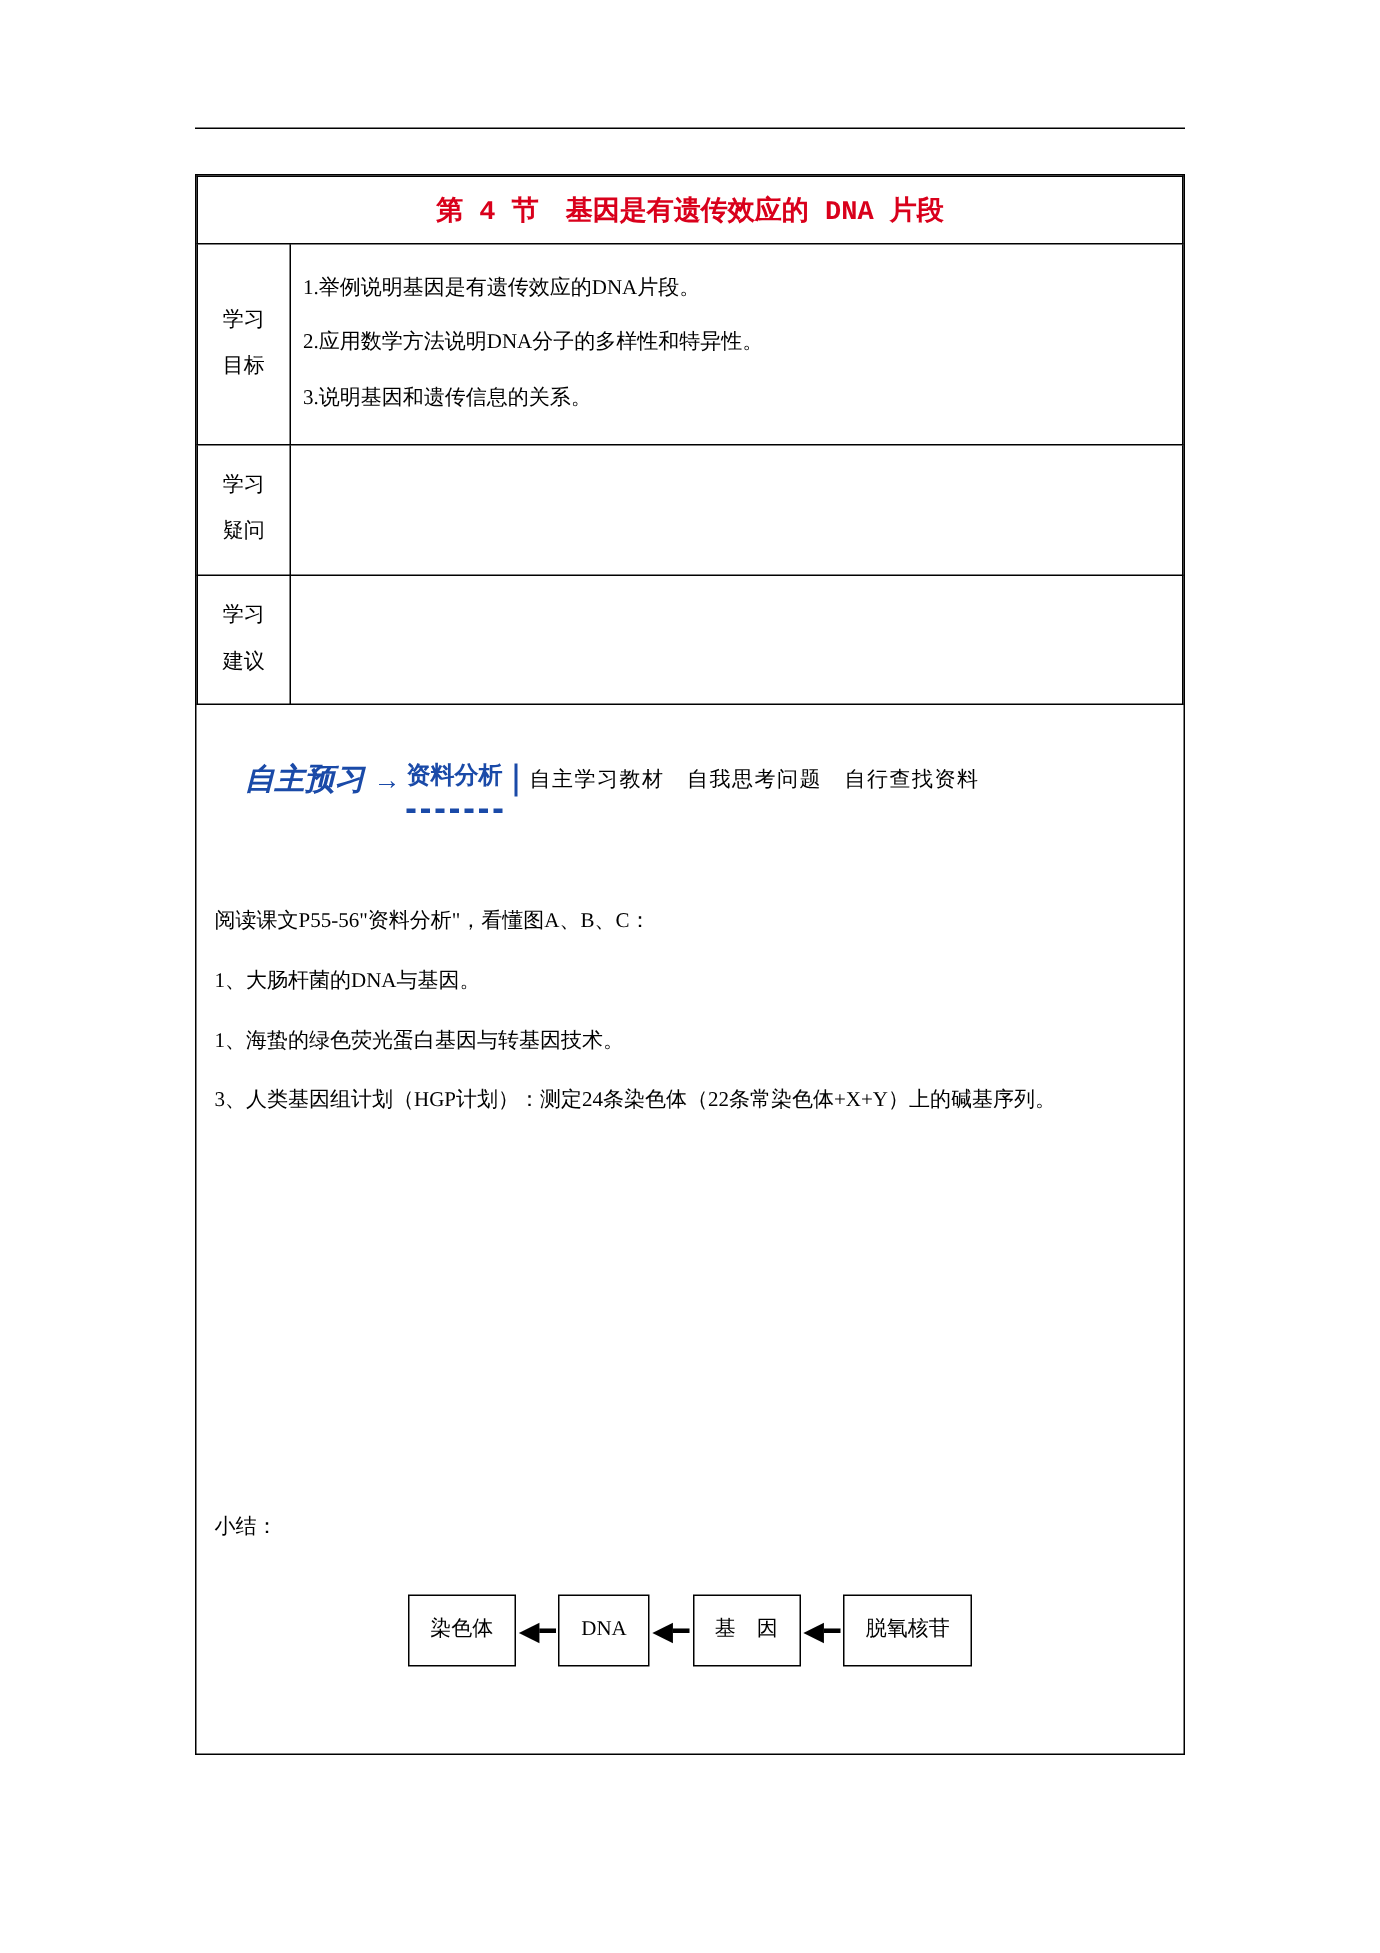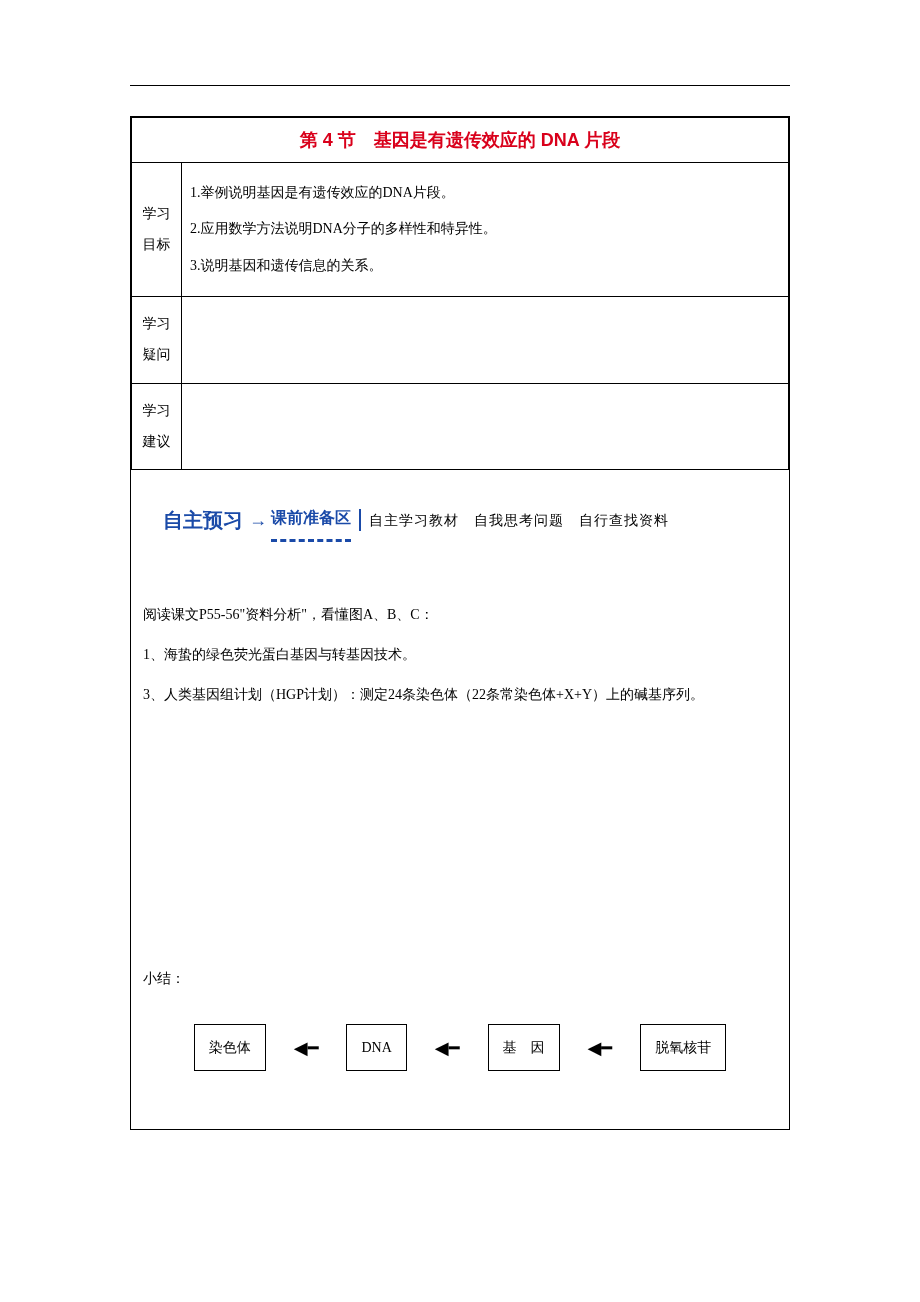--- a/index.html
+++ b/index.html
@@ -28,27 +28,27 @@
     }
     .main-table {
       border-collapse: collapse;
       width: 100%;
     }
     .title-cell {
       border: 1px solid #000;
       text-align: center;
       padding: 10px 0;
       font-size: 18px;
-      font-family: Liberation Sans, sans-serif;
+      font-family: Liberation Mono, monospace;
       font-weight: bold;
       color: #d9001b;
     }
     .label-cell {
       border: 1px solid #000;
-      width: 50px;
+      width: 62px;
       text-align: center;
       padding: 12px 0;
       font-size: 14px;
       line-height: 2.2;
       vertical-align: middle;
     }
     .content-cell {
       border: 1px solid #000;
       padding: 12px 8px;
       font-size: 14px;
@@ -68,20 +68,21 @@
     .section-banner {
       display: flex;
       align-items: center;
       margin: 8px 0 20px 20px;
     }
     .banner-label {
       font-family: "STXingkai", "华文行楷", cursive;
       font-size: 20px;
       color: #1a4aa8;
       font-weight: bold;
+      font-style: italic;
       margin-right: 2px;
     }
     .arrow-sep {
       font-size: 18px;
       color: #1a4aa8;
       margin: 0 4px;
     }
     .banner-mid {
       font-family: "SimHei", "黑体", sans-serif;
       font-weight: bold;
@@ -112,21 +113,21 @@
       height: 245px;
     }
     .summary-label {
       margin-bottom: 18px;
       display: inline-block;
     }
     .diagram-row {
       display: flex;
       align-items: center;
       justify-content: center;
-      gap: 28px;
+      gap: 2px;
       margin: 10px 0 40px 0;
     }
     .box {
       border: 1px solid #000;
       padding: 6px 14px;
       font-size: 14px;
       white-space: nowrap;
     }
     .arrow-left {
       font-size: 18px;
@@ -162,29 +163,30 @@
         <td class="empty-cell"></td>
       </tr>
     </tbody>
       </table>
 
     <div class="body-content">
 
       <div class="section-banner">
         <span class="banner-label">自主预习</span>
         <span class="arrow-sep">→</span>
-        <span class="banner-mid">课前准备区</span>
+        <span class="banner-mid">资料分析</span>
         <span class="vbar"></span>
         <span class="banner-right">自主学习教材　自我思考问题　自行查找资料</span>
       </div>
 
 
       <div style="height:28px"></div>
 
       <div class="para">阅读课文P55-56"资料分析"，看懂图A、B、C：</div>
+      <div class="para">1、大肠杆菌的DNA与基因。</div>
       <div class="para">1、海蛰的绿色荧光蛋白基因与转基因技术。</div>
       <div class="para">3、人类基因组计划（HGP计划）：测定24条染色体（22条常染色体+X+Y）上的碱基序列。</div>
 
       <div class="gap-big"></div>
 
       <span class="summary-label">小结：</span>
 
       <div class="diagram-row">
         <span class="box">染色体</span>
         <span class="arrow-left">◀━</span>

